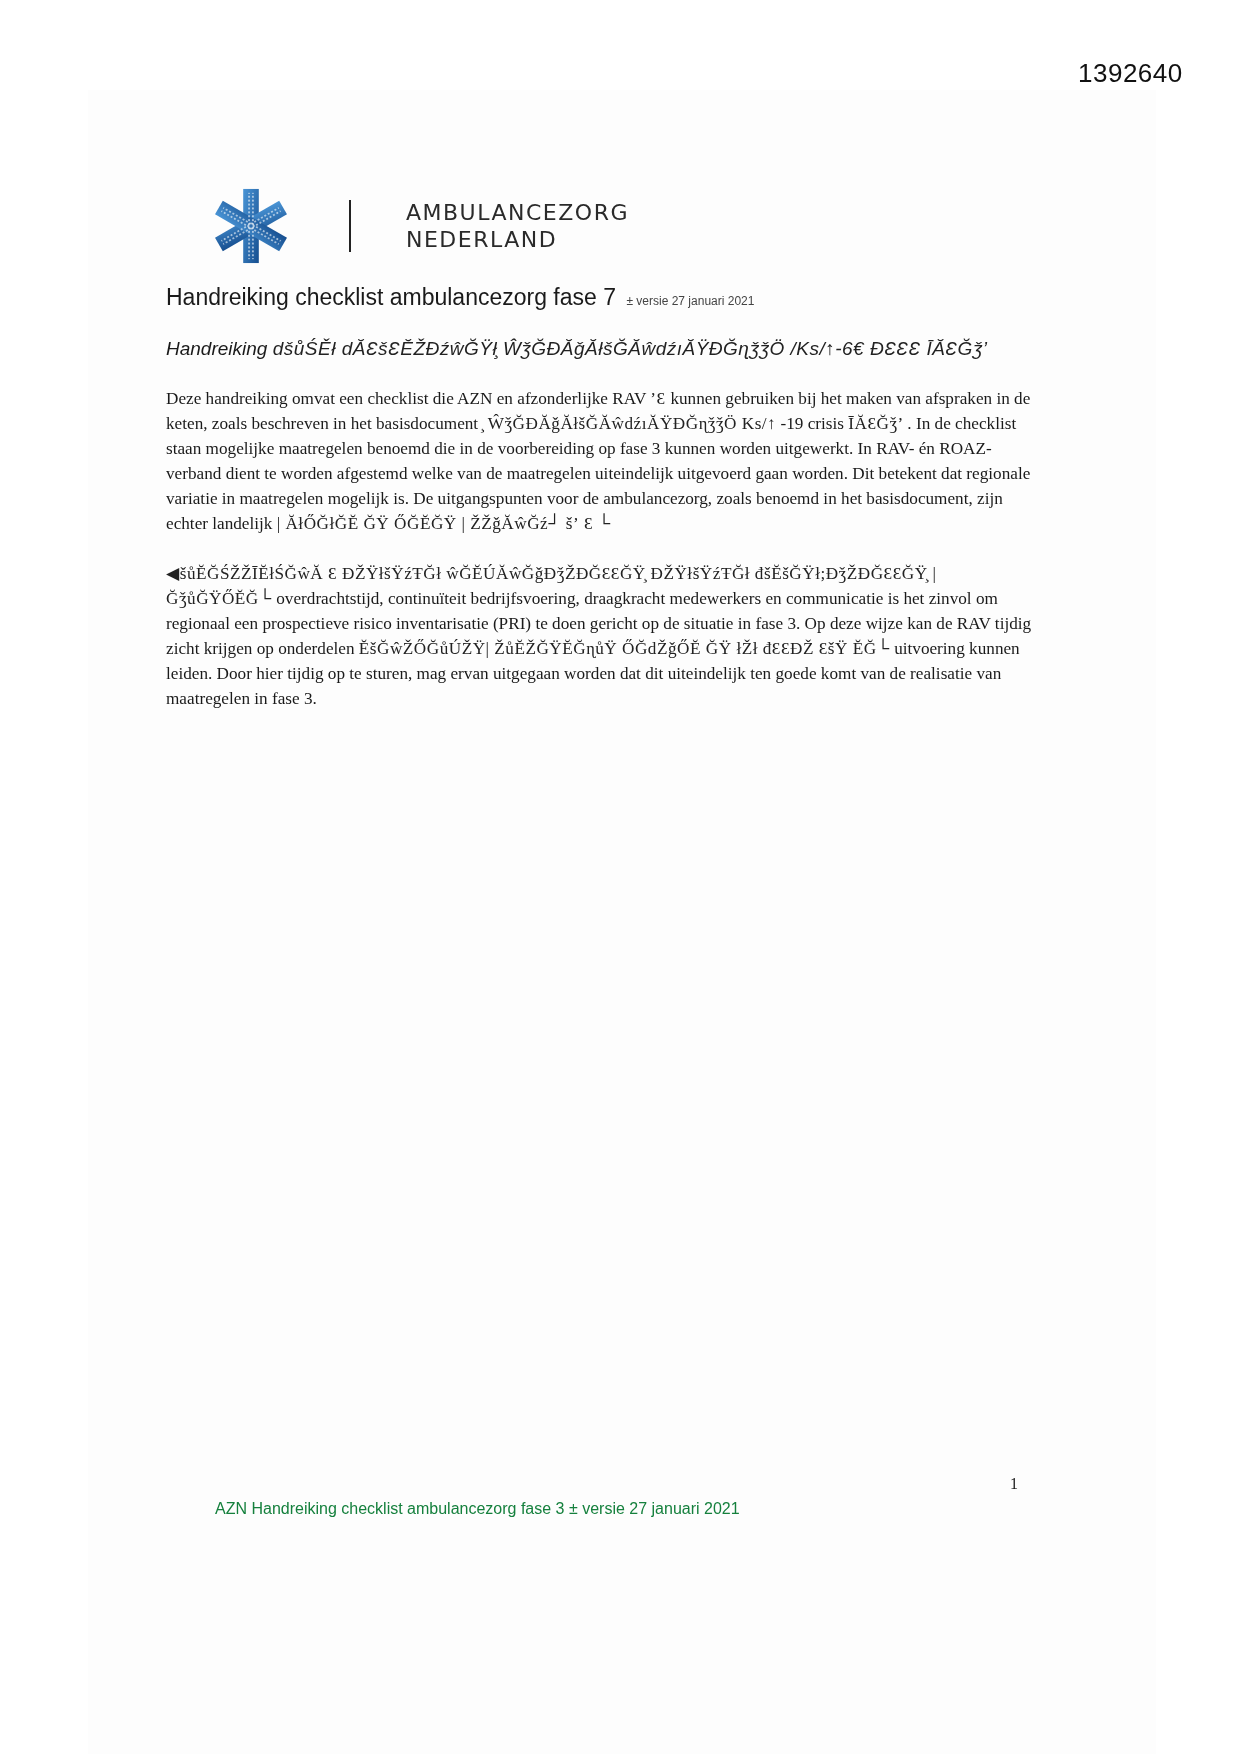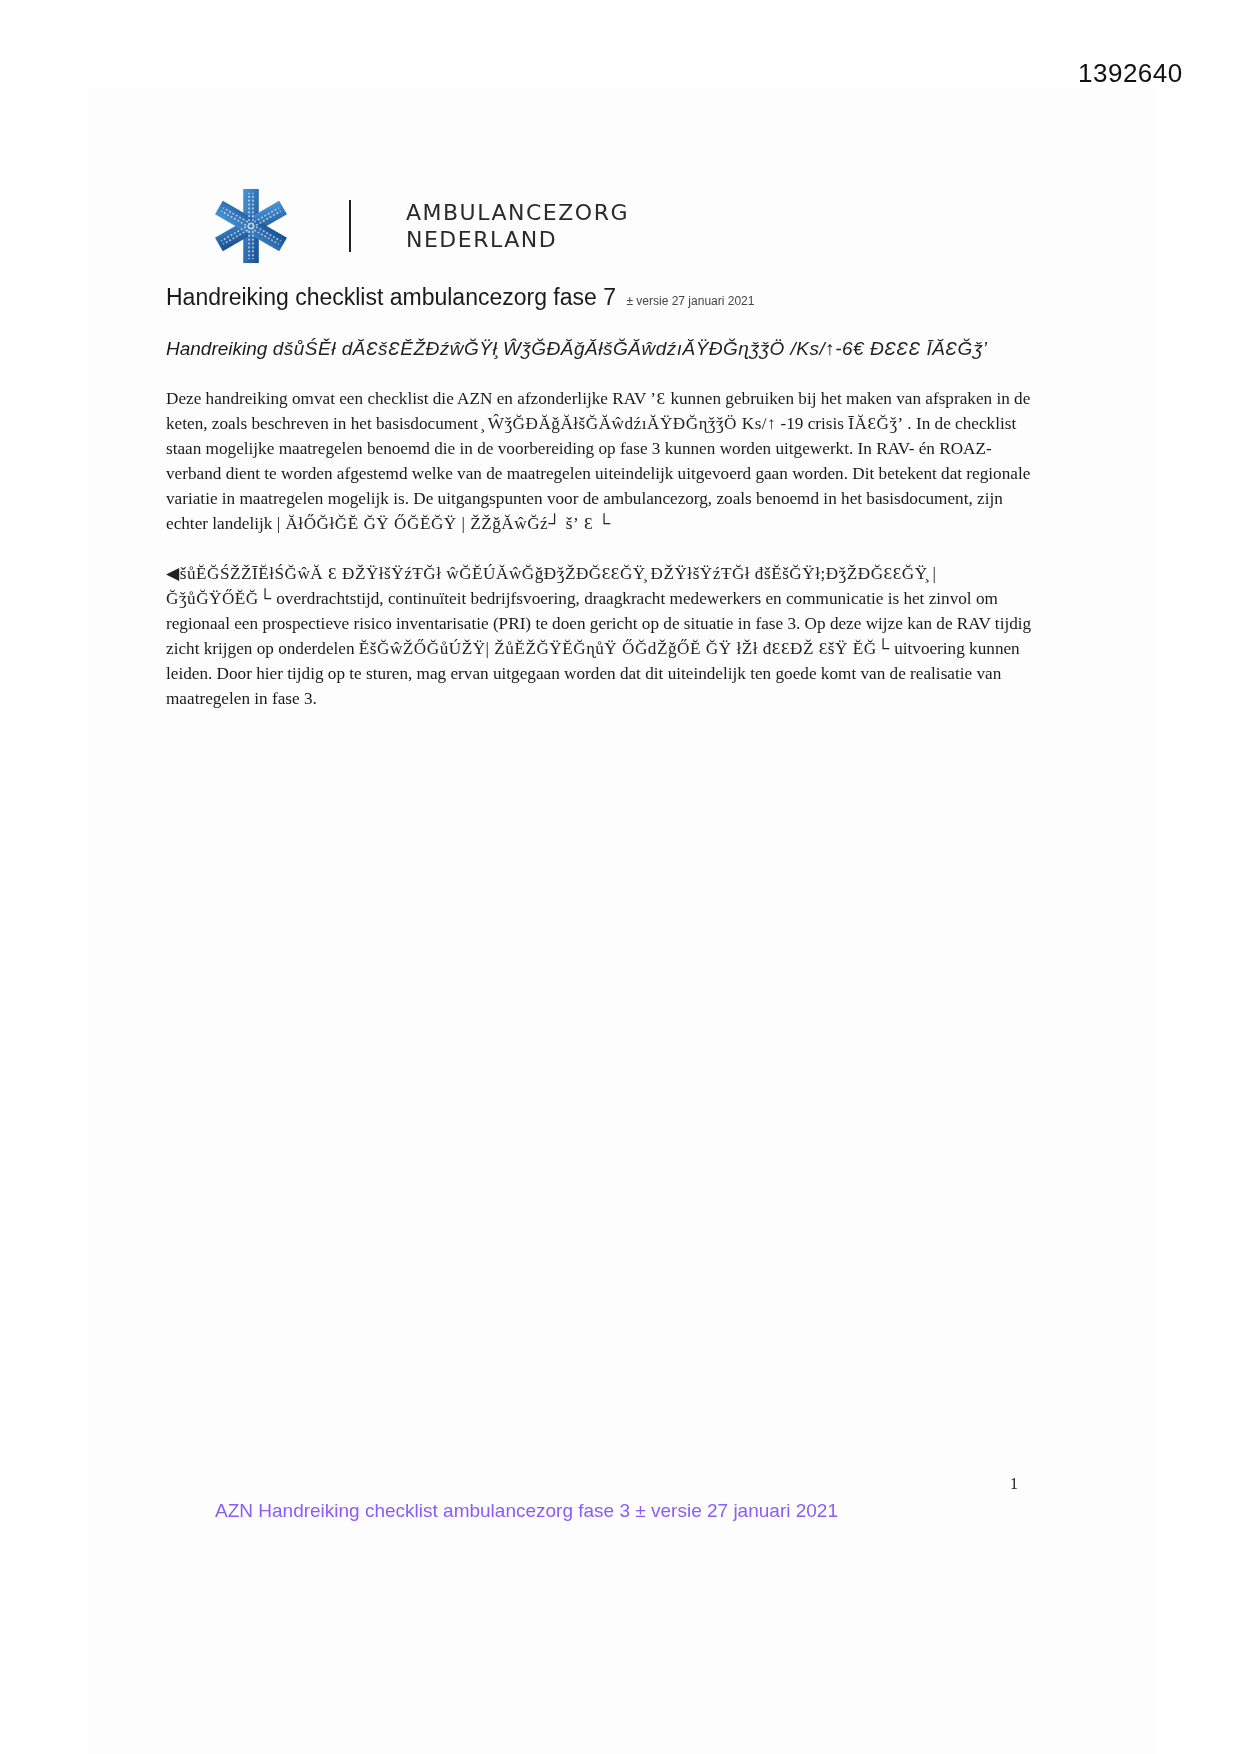--- a/index.html
+++ b/index.html
@@ -9,21 +9,21 @@
     .logo { position: absolute; left: 212px; top: 187px; display: flex; align-items: center; gap: 41px; }
     .logo-mark { width: 78px; height: 78px; }
     .logo-divider { width: 2px; height: 52px; background: #222; margin-left: 18px; margin-right: 14px; }
     .logo-text { font-family: "DejaVu Sans", sans-serif; font-size: 22px; line-height: 27px; color: #2a2a2a; letter-spacing: 1.5px; }
     .title { position: absolute; left: 166px; top: 284px; font-family: "Liberation Sans", sans-serif; font-size: 23px; color: #1a1a1a; white-space: nowrap; }
     .title .sub { font-size: 12px; color: #444; margin-left: 4px; }
     .subtitle { position: absolute; left: 166px; top: 338px; font-family: "Liberation Sans", sans-serif; font-size: 19px; font-style: italic; color: #1a1a1a; white-space: nowrap; }
     .body { position: absolute; left: 166px; top: 386px; width: 870px; font-family: Liberation Serif, serif; font-size: 17.2px; line-height: 25px; color: #1a1a1a; }
     .body p { margin: 0 0 25px 0; }
     .garbled { letter-spacing: 0.5px; color: #222; }
-    .footer { position: absolute; left: 215px; top: 1500px; font-family: "Liberation Sans", sans-serif; font-size: 19px; color: #8b5cf6; white-space: nowrap; }
+    .footer { position: absolute; left: 215px; top: 1500px; font-family: "Liberation Sans", sans-serif; font-size: 16px; color: #15803d; white-space: nowrap; }
     .page-number { position: absolute; left: 1010px; top: 1475px; font-family: "Liberation Serif", serif; font-size: 16px; color: #1a1a1a; }
   </style>
 </head>
 <body>
 
 <div class="page-bg"></div>
 
 <div class="doc-id">1392640</div>
 
 <div class="logo">

